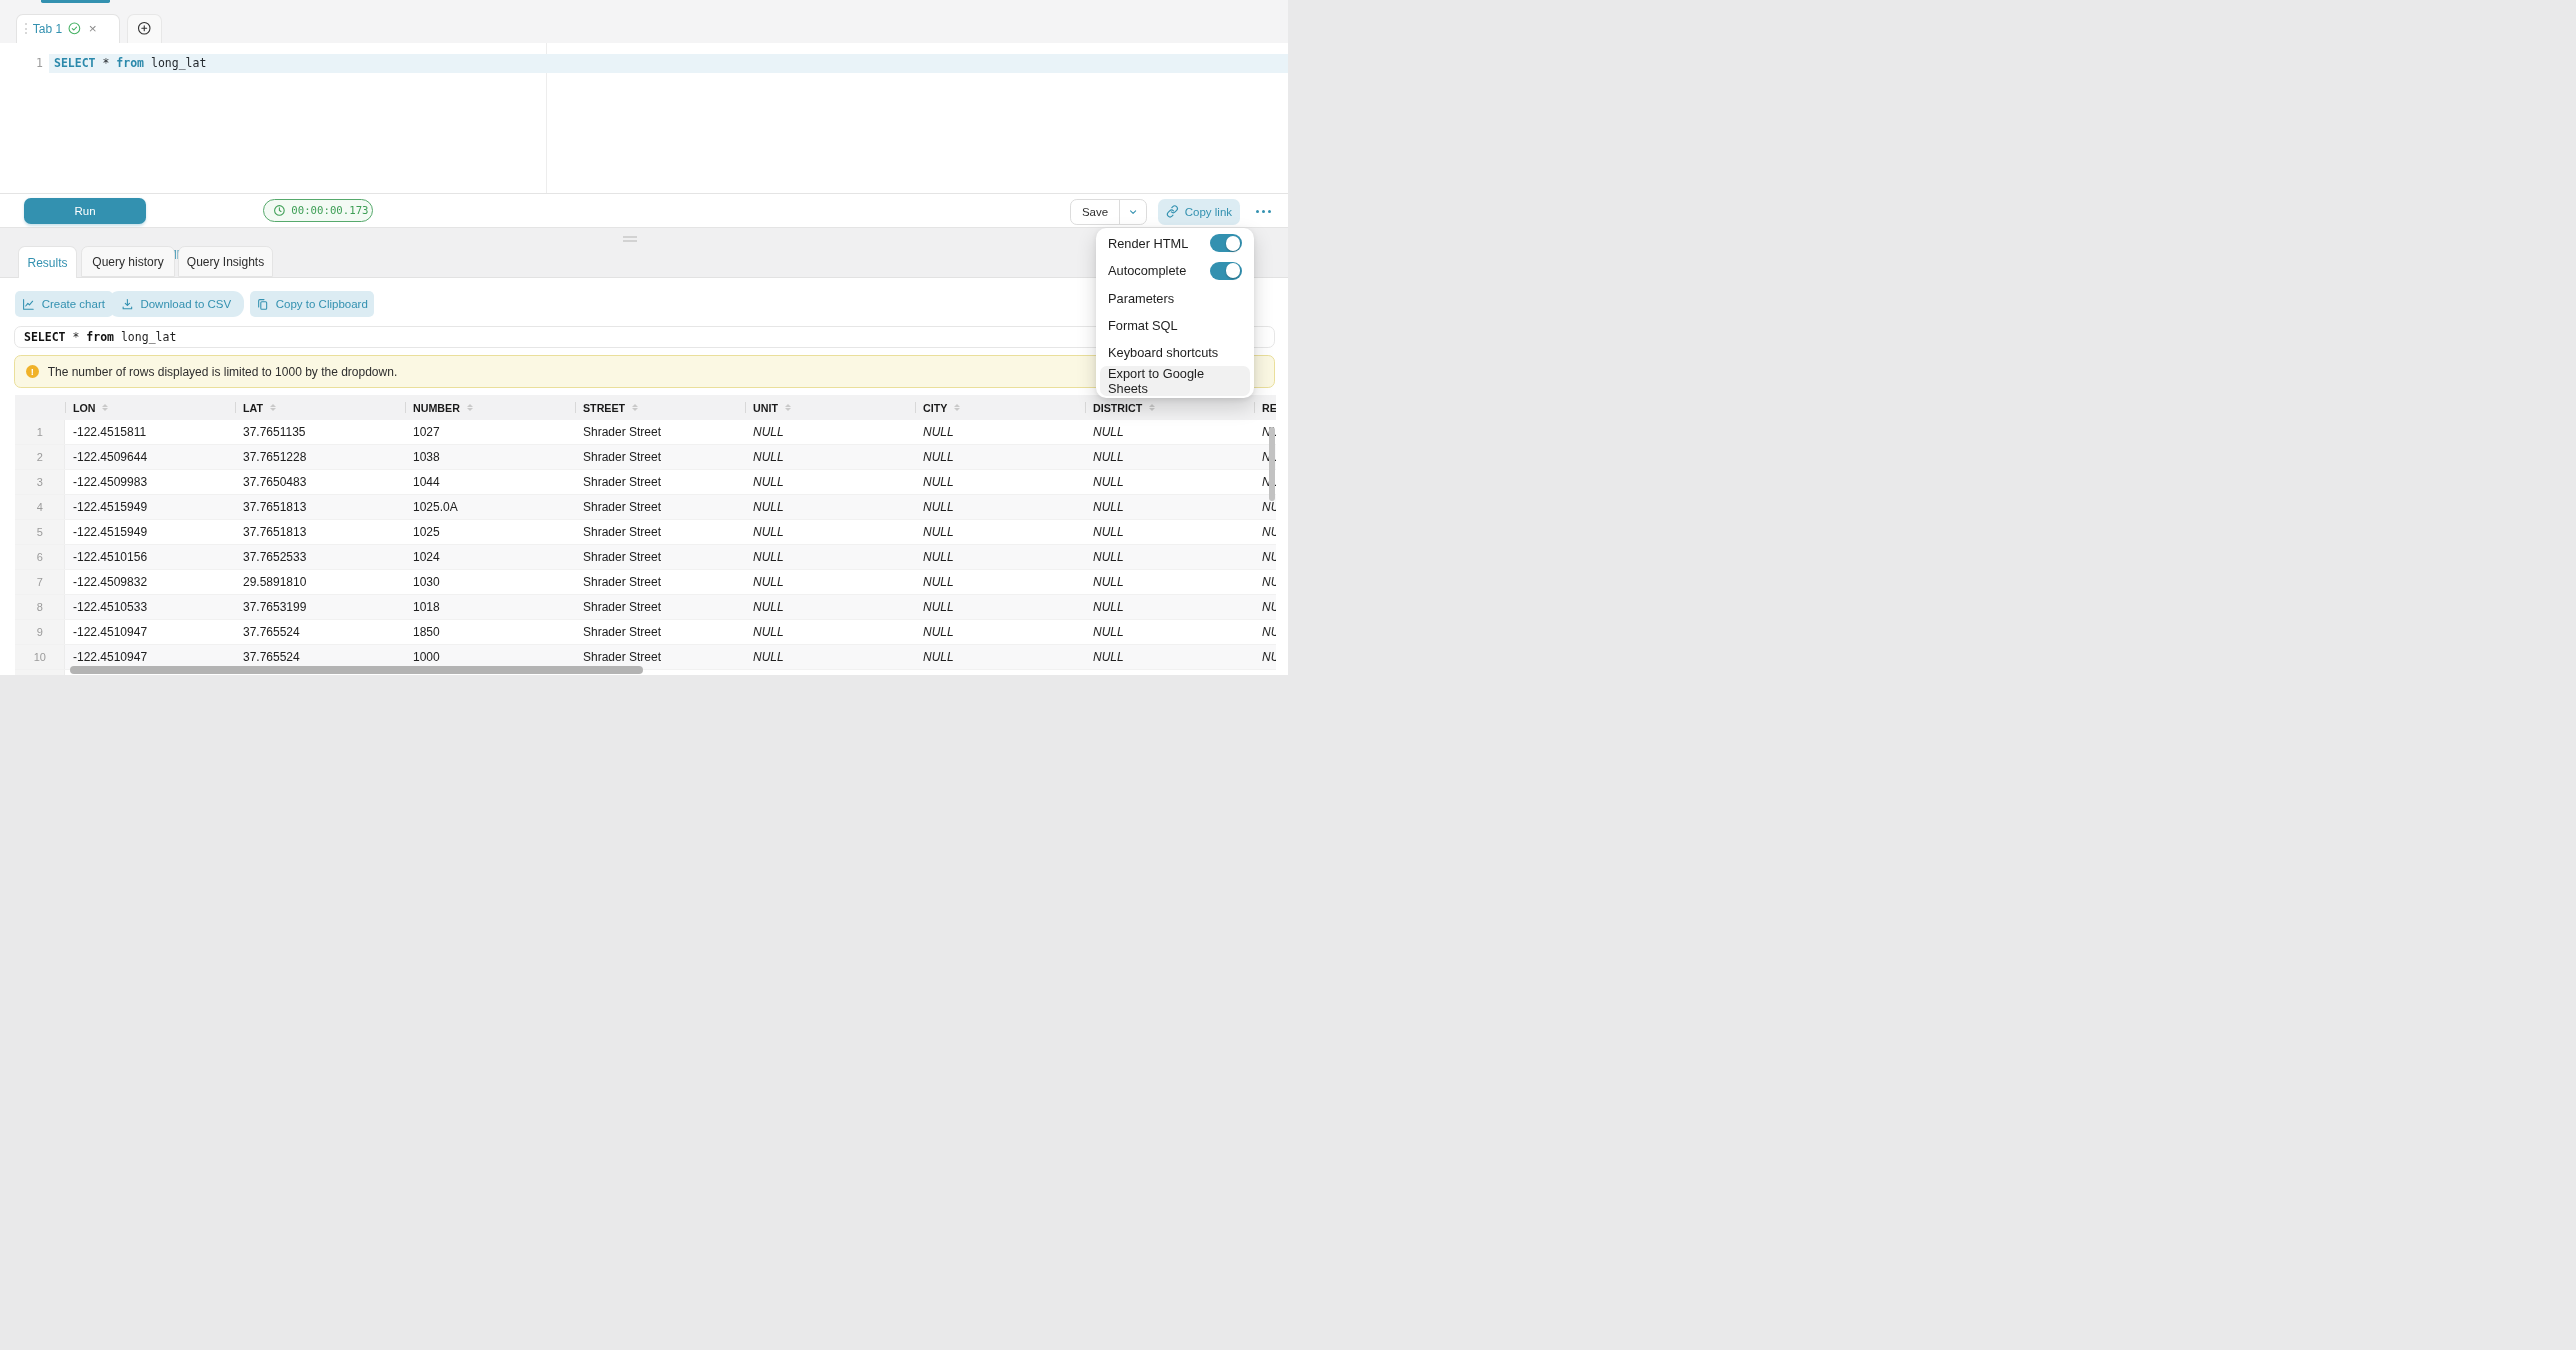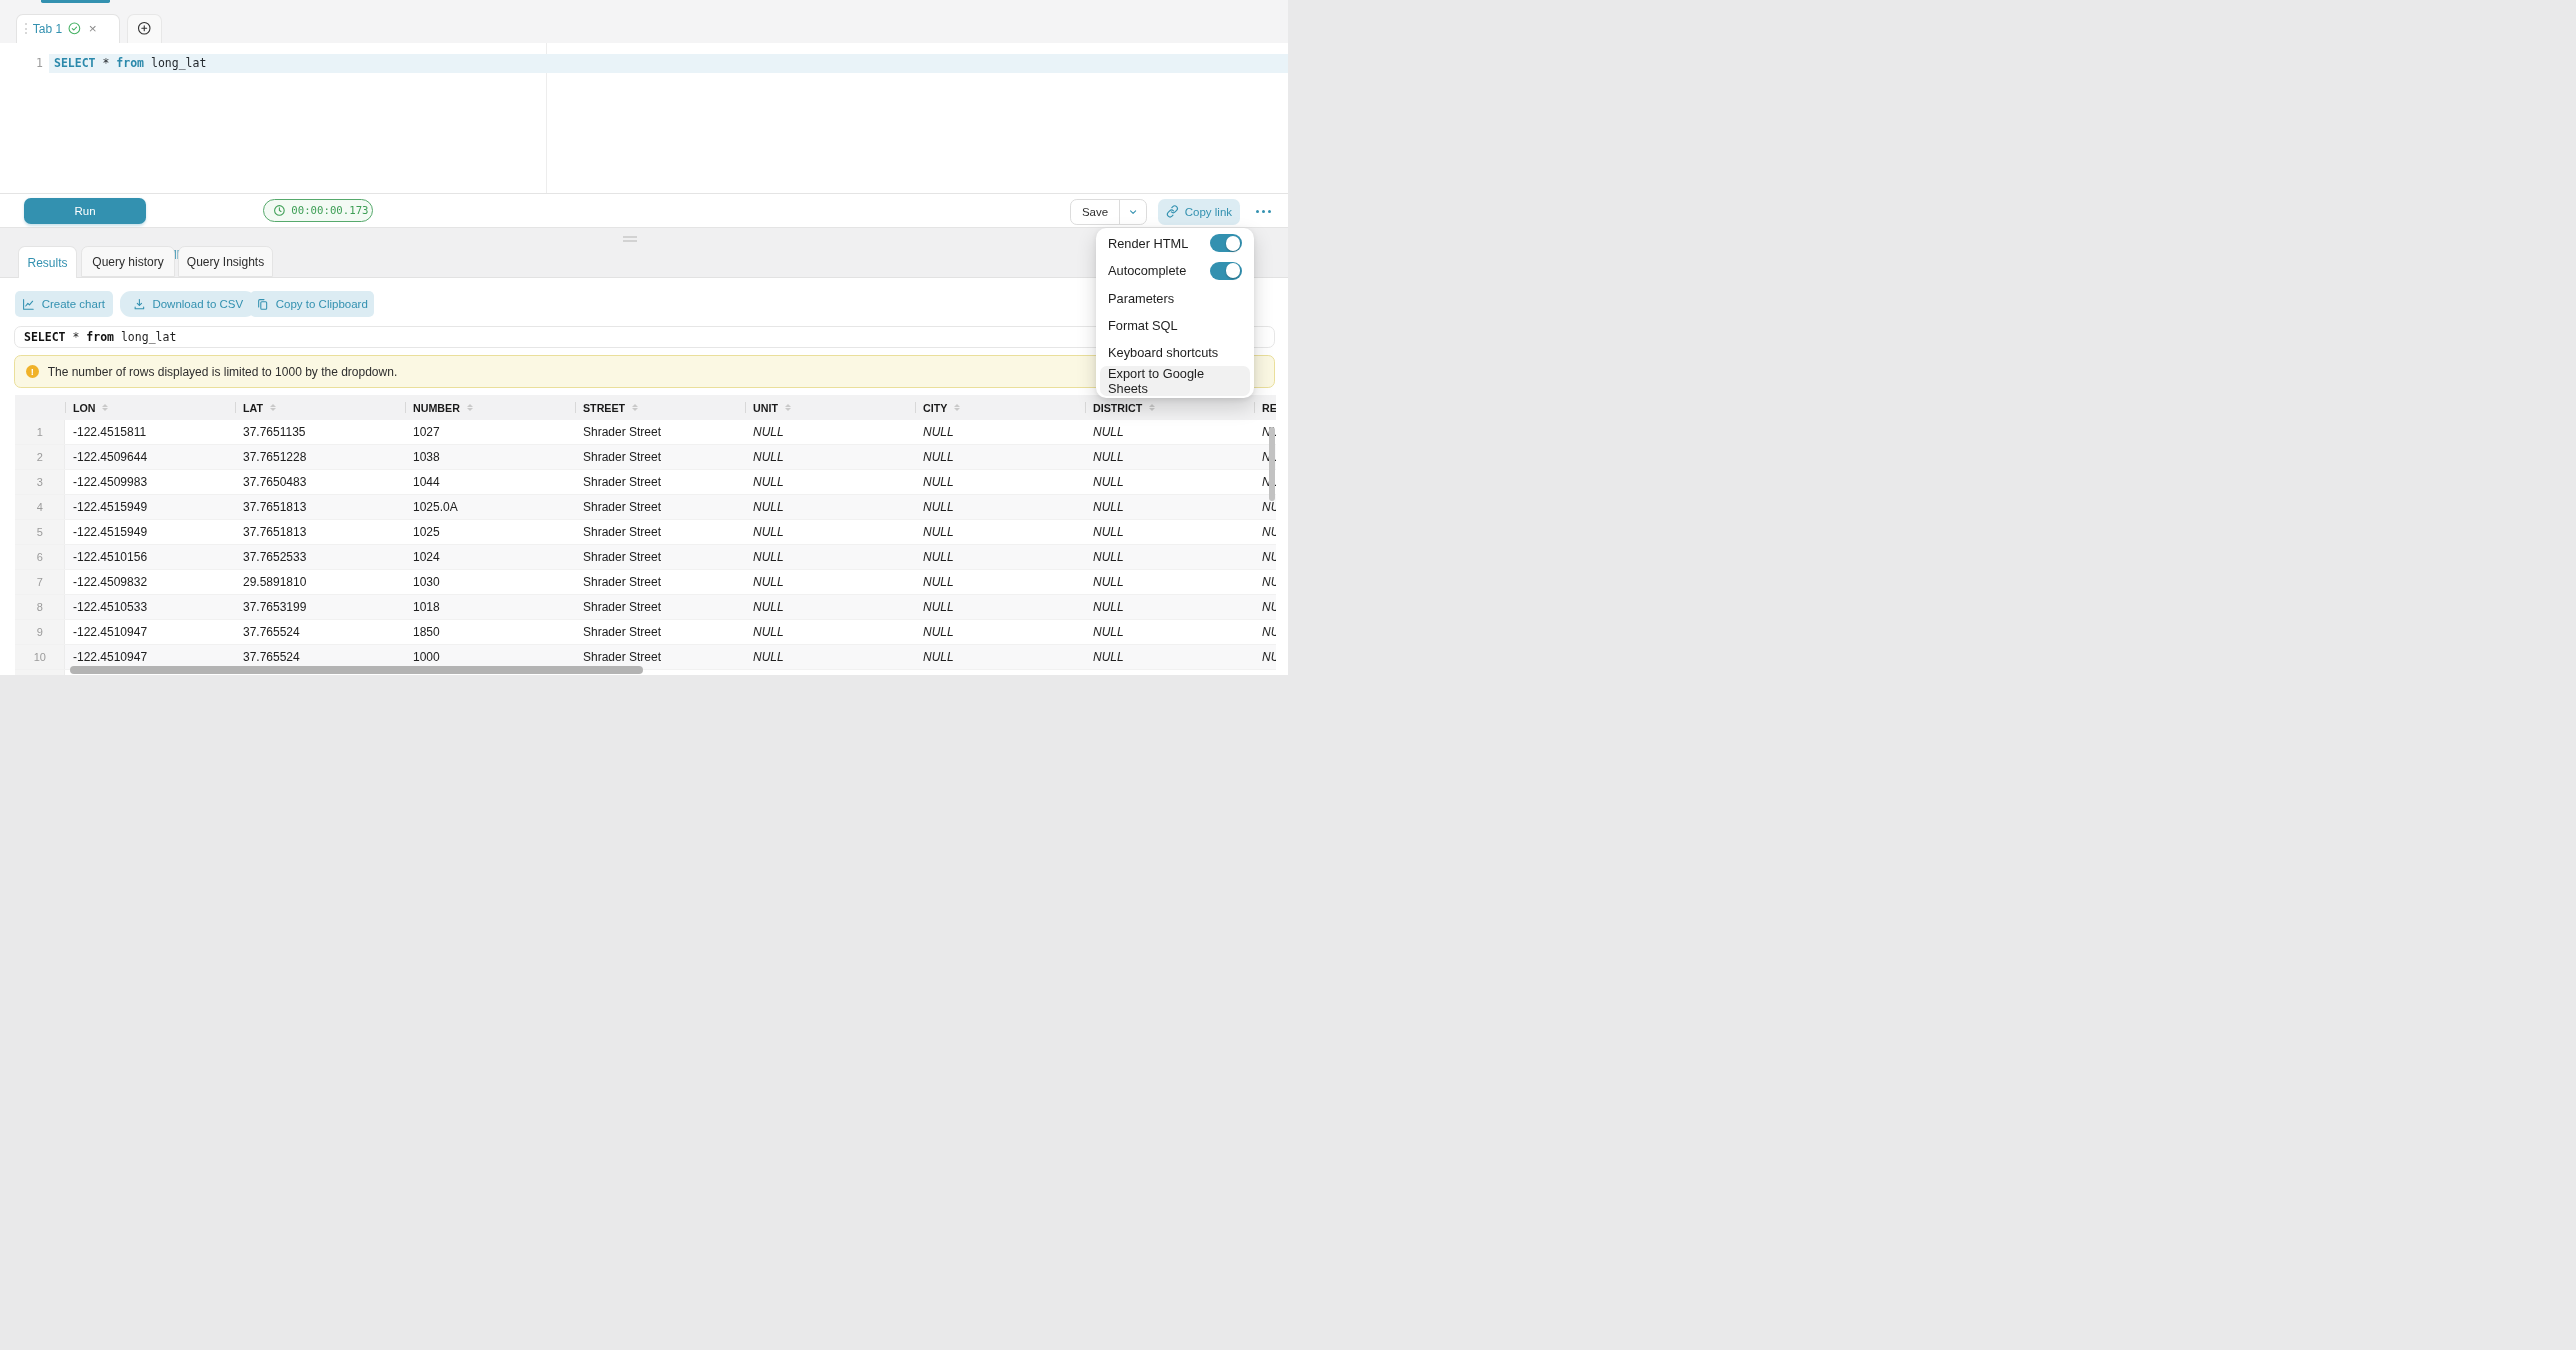--- a/index.html
+++ b/index.html
@@ -54,21 +54,21 @@
   .ptab{top:246px;height:31px;border:0.9px solid #e4e4e4;border-bottom:0.9px solid #e4e4e4;border-radius:6.8px 6.8px 0 0;
     background:#f8f8f8;display:flex;align-items:center;justify-content:center;font-size:12px;color:#2d2d2d;box-sizing:border-box;}
   .ptab.active{height:32px;background:#fff;border-bottom:none;color:#3391b0;z-index:3;}
   .pt1{left:18px;width:59px;}
   .pt2{left:81px;width:94px;}
   .pt3{left:178px;width:95px;}
   
   .abtn{top:291px;height:26.4px;background:#dcecf3;border-radius:5.1px;display:flex;align-items:center;justify-content:center;
     gap:6.8px;color:#3391b0;font-size:11.5px;z-index:2;}
   .ab1{left:14.5px;width:98px;}
-  .ab2{left:120px;width:136px;border-radius:11px;}
+  .ab2{left:108px;width:136px;border-radius:11px;}
   .ab3{left:250px;width:124px;}
   .filter{left:381px;top:291px;width:892px;height:26.4px;border:0.9px solid #d9d9d9;border-radius:6.8px;background:#fff;
     box-sizing:border-box;padding:0 9.4px;font-size:12px;color:#333;font-family:inherit;outline:none;z-index:1;position:absolute;}
   .filter::placeholder{color:#a3a9b0;}
   
   .querybar{left:13.6px;top:326px;width:1261px;height:22px;border:0.9px solid #e6e6e6;border-radius:6.8px;background:#fff;
     box-sizing:border-box;display:flex;align-items:center;padding:0 9.4px;
     font-family:"DejaVu Sans Mono",monospace;font-size:11.5px;color:#1f1f1f;white-space:pre;}
   .querybar .b{font-weight:bold;color:#111;}
   

